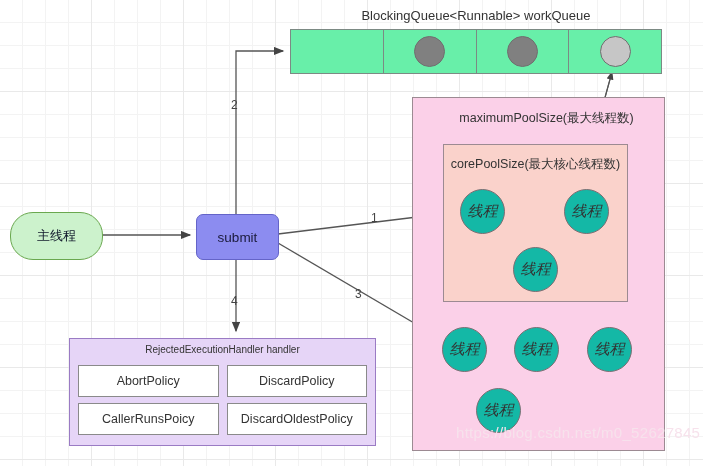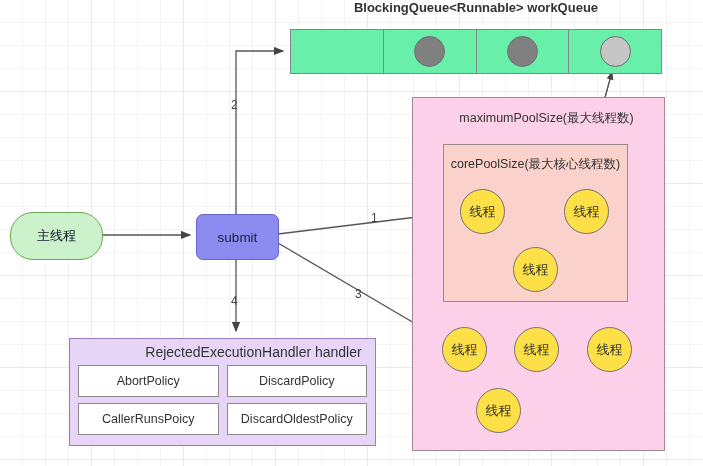--- a/index.html
+++ b/index.html
@@ -22,22 +22,22 @@
       92px 92px,
       92px 92px,
       23px 23px,
       23px 23px;
     background-position: -1px -1px, -1px -1px, -1px -1px, -1px -1px;
   }
   #edges{position:absolute;left:0;top:0;width:703px;height:466px;pointer-events:none;}
 
   
   .queue-title{
-    position:absolute;left:290px;top:0;width:372px;
-    text-align:center;font-size:13px;color:#333;white-space:nowrap;font-weight:bold;
+    position:absolute;left:290px;top:8px;width:372px;
+    text-align:center;font-size:13px;color:#333;white-space:nowrap;
   }
   .queue{
     position:absolute;left:290px;top:29px;width:372px;height:45px;
     display:flex;border:1.5px solid #7c8a84;box-sizing:border-box;
   }
   .qcell{
     flex:1;background:#68efa9;border-right:1.5px solid #7c8a84;
     display:flex;align-items:center;justify-content:center;box-sizing:border-box;
   }
   .qcell:last-child{border-right:none;}
@@ -57,23 +57,23 @@
   .corepool{
     position:absolute;left:30px;top:46px;width:183px;height:156px;
     background:#fad2cb;border:1.5px solid #9c8a92;
   }
   .corepool-label{
     position:absolute;left:0;top:11px;width:100%;
     text-align:center;font-size:12.5px;color:#333;
   }
   .thread{
     position:absolute;width:43px;height:43px;border-radius:50%;
-    background:#fde047;border:1.1px solid #7a6f73;
+    background:#14b8a6;border:1.1px solid #7a6f73;
     display:flex;align-items:center;justify-content:center;
-    font-size:13px;color:#333;
+    font-size:15px;color:#333;font-style:italic;
   }
 
   
   .mainthread{
     position:absolute;left:10px;top:212px;width:91px;height:46px;
     background:#ccf2cc;border:1.3px solid #6aa84f;border-radius:23px;
     display:flex;align-items:center;justify-content:center;
     font-size:13px;color:#0f172a;
   }
   .submit{
@@ -87,21 +87,21 @@
   .reject-note{
     position:absolute;left:118px;top:319px;
     font-size:12.5px;color:#333;white-space:nowrap;
   }
   .rejectbox{
     position:absolute;left:69px;top:338px;width:305px;height:106px;
     background:#e6d5f7;border:1.3px solid #9a7bc4;
   }
   .rejectbox-title{
     position:absolute;left:0;top:5px;width:100%;
-    text-align:center;font-size:14px;color:#333;padding-left:31px;
+    text-align:center;font-size:10px;color:#333;
   }
   .policy-grid{
     position:absolute;left:8px;top:26px;width:289px;
     display:grid;grid-template-columns:1fr 1fr;gap:6px 8px;
   }
   .policy{
     height:30px;background:#ffffff;border:1.2px solid #8a8a8a;
     display:flex;align-items:center;justify-content:center;
     font-size:12.5px;color:#333;
   }
@@ -165,20 +165,21 @@
       <div class="thread" style="left:16px;top:44px;">线程</div>
       <div class="thread" style="left:120px;top:44px;">线程</div>
       <div class="thread" style="left:69px;top:102px;">线程</div>
     </div>
 
     <div class="thread" style="left:29px;top:229px;">线程</div>
     <div class="thread" style="left:101px;top:229px;">线程</div>
     <div class="thread" style="left:174px;top:229px;">线程</div>
     <div class="thread" style="left:63px;top:290px;">线程</div>
 
+    <div class="watermark" style="left:43px;top:326px;">https://blog.csdn.net/m0_52627845</div>
   </div>
 
   <div class="mainthread">主线程</div>
   <div class="submit">submit</div>
 
 
   <div class="rejectbox">
     <div class="rejectbox-title">RejectedExecutionHandler handler</div>
     <div class="policy-grid">
       <div class="policy">AbortPolicy</div>

